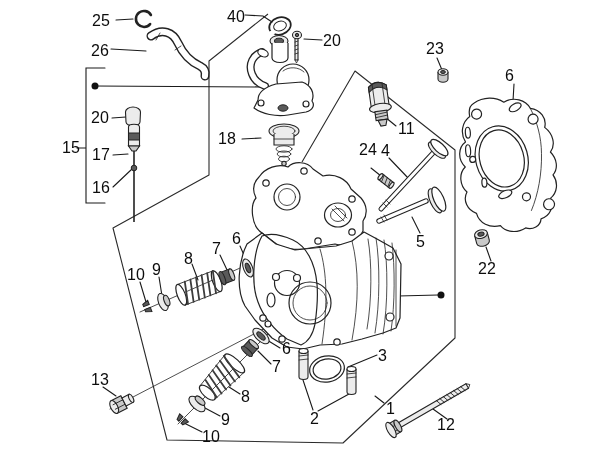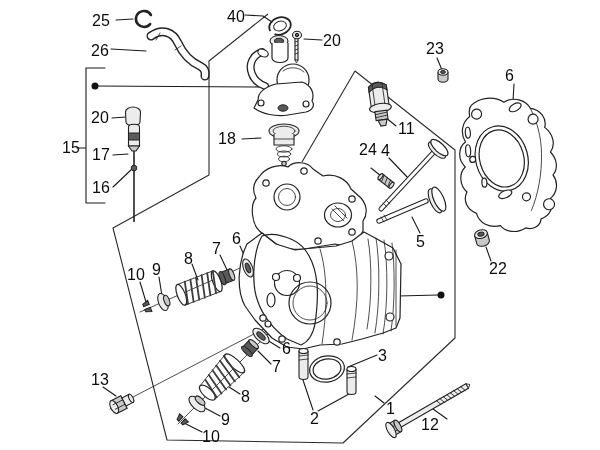--- a/index.html
+++ b/index.html
@@ -326,30 +326,30 @@
   <div class="lbl" style="left:505px;top:68px">6</div>
   <div class="lbl" style="left:91px;top:110px">20</div>
   <div class="lbl" style="left:62px;top:140px">15</div>
   <div class="lbl" style="left:92px;top:147px">17</div>
   <div class="lbl" style="left:92px;top:180px">16</div>
   <div class="lbl" style="left:218px;top:131px">18</div>
   <div class="lbl" style="left:398px;top:121px">11</div>
   <div class="lbl" style="left:381px;top:143px">4</div>
   <div class="lbl" style="left:359px;top:142px">24</div>
   <div class="lbl" style="left:416px;top:234px">5</div>
-  <div class="lbl" style="left:489px;top:261px">22</div>
+  <div class="lbl" style="left:478px;top:261px">22</div>
   <div class="lbl" style="left:232px;top:231px">6</div>
   <div class="lbl" style="left:212px;top:241px">7</div>
   <div class="lbl" style="left:184px;top:251px">8</div>
   <div class="lbl" style="left:152px;top:262px">9</div>
   <div class="lbl" style="left:127px;top:267px">10</div>
   <div class="lbl" style="left:282px;top:341px">6</div>
   <div class="lbl" style="left:272px;top:359px">7</div>
   <div class="lbl" style="left:241px;top:389px">8</div>
   <div class="lbl" style="left:221px;top:412px">9</div>
   <div class="lbl" style="left:202px;top:429px">10</div>
   <div class="lbl" style="left:91px;top:372px">13</div>
   <div class="lbl" style="left:310px;top:411px">2</div>
   <div class="lbl" style="left:378px;top:348px">3</div>
   <div class="lbl" style="left:386px;top:401px">1</div>
-  <div class="lbl" style="left:421px;top:417px">12</div>
+  <div class="lbl" style="left:437px;top:417px">12</div>
 </div>
 </div>
 
 </body></html>

